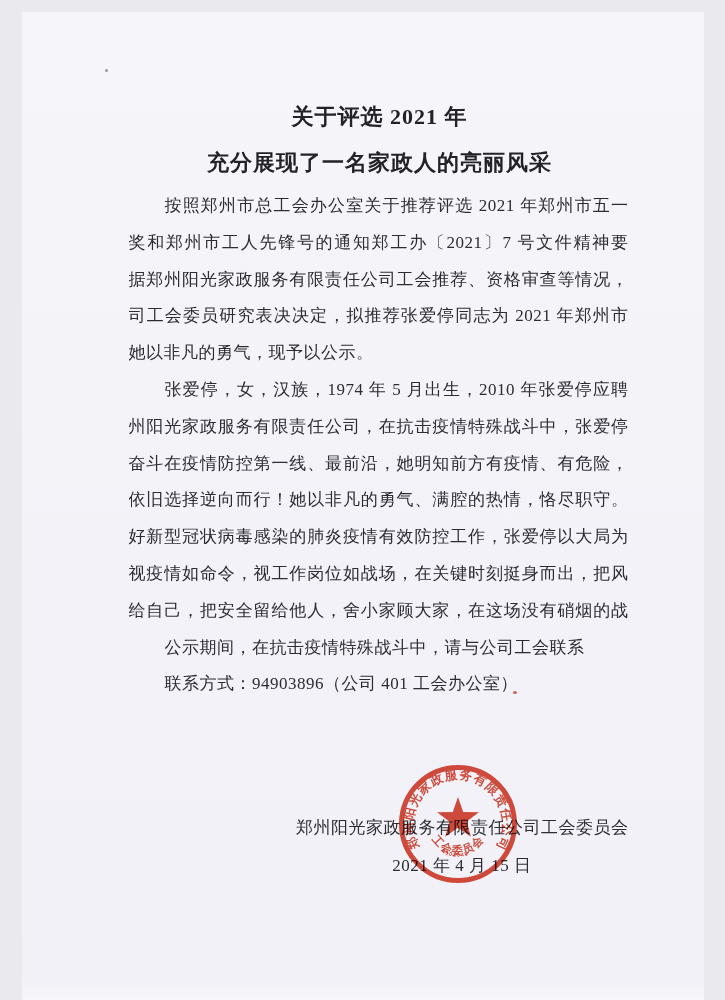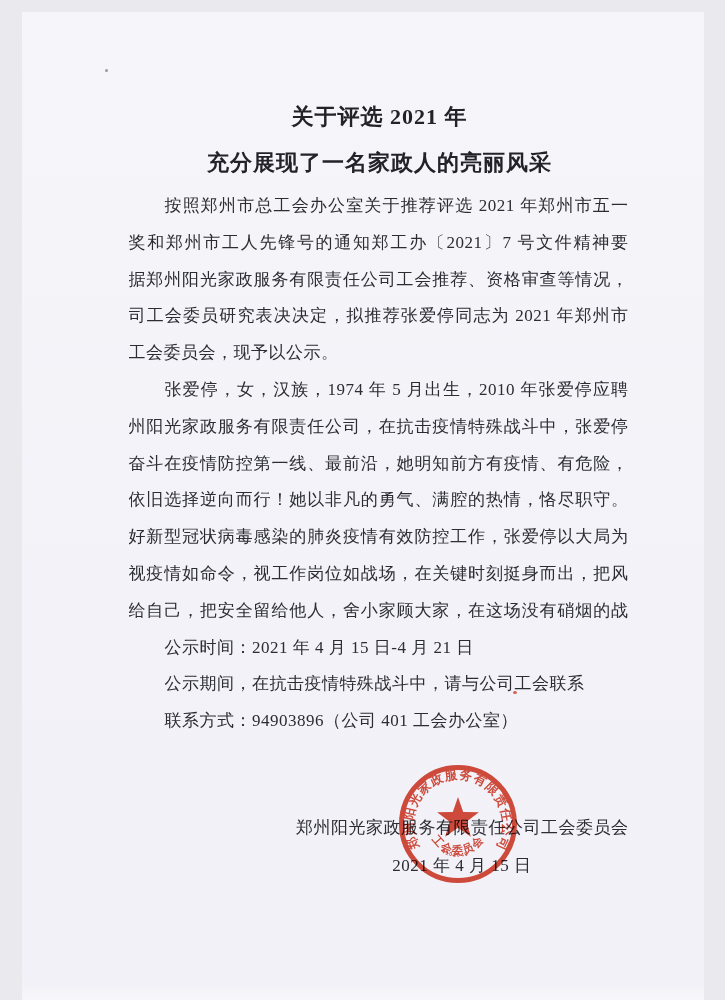--- a/index.html
+++ b/index.html
@@ -80,29 +80,28 @@
   <div class="title-block">
     <div class="title-line">关于评选 2021 年</div>
     <div class="title-line">充分展现了一名家政人的亮丽风采</div>
   </div>
 
   <div class="body-block">
     <div class="line fill indent">按照郑州市总工会办公室关于推荐评选 2021 年郑州市五一劳动</div>
     <div class="line fill">奖和郑州市工人先锋号的通知郑工办〔2021〕7 号文件精神要求，根</div>
     <div class="line fill">据郑州阳光家政服务有限责任公司工会推荐、资格审查等情况，经公</div>
     <div class="line fill">司工会委员研究表决决定，拟推荐张爱停同志为 2021 年郑州市五一</div>
-    <div class="line">工会委员会，现予以公示。</div>
+    <div class="line">她以非凡的勇气，现予以公示。</div>
     <div class="line fill indent">张爱停，女，汉族，1974 年 5 月出生，2010 年张爱停应聘到郑</div>
     <div class="line fill">州阳光家政服务有限责任公司，在抗击疫情特殊战斗中，张爱停坚守</div>
     <div class="line fill">奋斗在疫情防控第一线、最前沿，她明知前方有疫情、有危险，但她</div>
     <div class="line fill">依旧选择逆向而行！她以非凡的勇气、满腔的热情，恪尽职守。为做</div>
     <div class="line fill">好新型冠状病毒感染的肺炎疫情有效防控工作，张爱停以大局为重，</div>
     <div class="line fill">视疫情如命令，视工作岗位如战场，在关键时刻挺身而出，把风险留</div>
     <div class="line fill">给自己，把安全留给他人，舍小家顾大家，在这场没有硝烟的战场上</div>
-    <div class="line indent">公示时间：2021 年 4 月 15 日-4 月 21 日</div>
     <div class="line indent">公示期间，在抗击疫情特殊战斗中，请与公司工会联系</div>
     <div class="line indent">联系方式：94903896（公司 401 工会办公室）</div>
   </div>
 
   <div class="signature-block">
     <div class="signature-line">郑州阳光家政服务有限责任公司工会委员会</div>
     <div class="date-line">2021 年 4 月 15 日</div>
   </div>
 
   <div class="seal">

